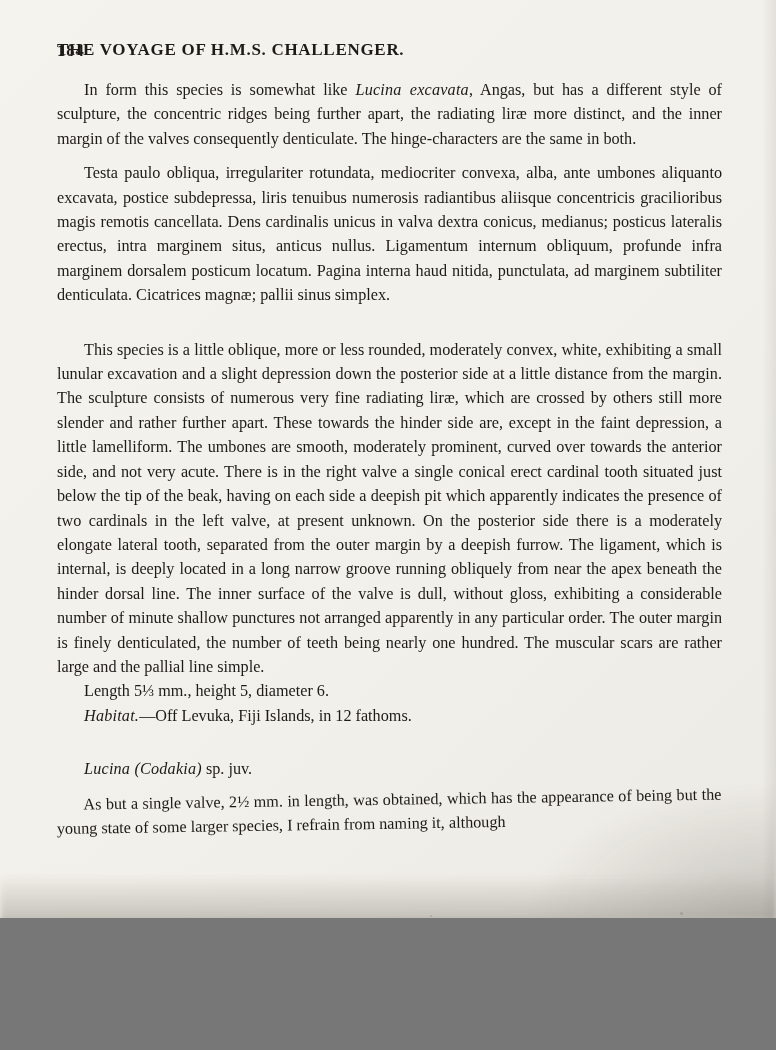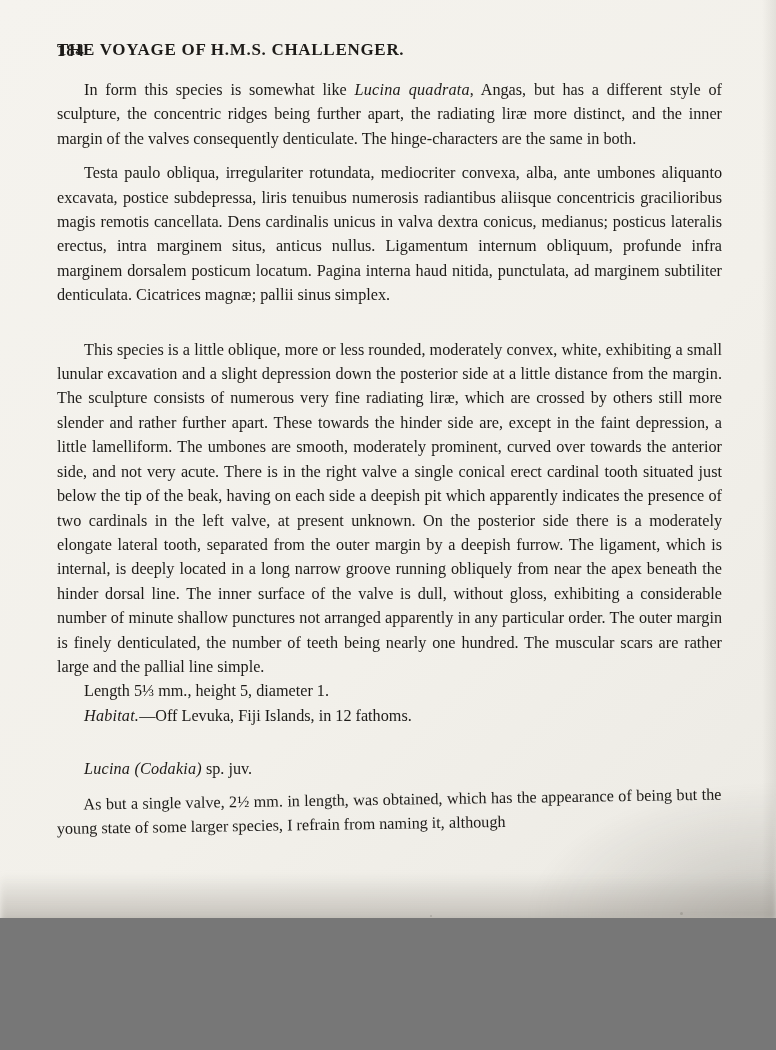--- a/index.html
+++ b/index.html
@@ -79,28 +79,28 @@
 
 <div class="page">
   <div class="inner">
 
     <header class="running-head">
       <span class="page-num">184</span>
       <span class="running-title">THE VOYAGE OF H.M.S. CHALLENGER.</span>
     </header>
 
     <main>
-      <p class="para">In form this species is somewhat like <i>Lucina quadrata</i>, Angas, but has a different style of sculpture, the concentric ridges being further apart, the radiating liræ more distinct, and the inner margin of the valves consequently denticulate. The hinge-characters are the same in both.</p>
+      <p class="para">In form this species is somewhat like <i>Lucina excavata</i>, Angas, but has a different style of sculpture, the concentric ridges being further apart, the radiating liræ more distinct, and the inner margin of the valves consequently denticulate. The hinge-characters are the same in both.</p>
 
 
       <p class="para m-latin">Testa paulo obliqua, irregulariter rotundata, mediocriter convexa, alba, ante umbones aliquanto excavata, postice subdepressa, liris tenuibus numerosis radiantibus aliisque concentricis gracilioribus magis remotis cancellata. Dens cardinalis unicus in valva dextra conicus, medianus; posticus lateralis erectus, intra marginem situs, anticus nullus. Ligamentum internum obliquum, profunde infra marginem dorsalem posticum locatum. Pagina interna haud nitida, punctulata, ad marginem subtiliter denticulata. Cicatrices magnæ; pallii sinus simplex.</p>
 
       <p class="para m-english">This species is a little oblique, more or less rounded, moderately convex, white, exhibiting a small lunular excavation and a slight depression down the posterior side at a little distance from the margin. The sculpture consists of numerous very fine radiating liræ, which are crossed by others still more slender and rather further apart. These towards the hinder side are, except in the faint depression, a little lamelliform. The umbones are smooth, moderately prominent, curved over towards the anterior side, and not very acute. There is in the right valve a single conical erect cardinal tooth situated just below the tip of the beak, having on each side a deepish pit which apparently indicates the presence of two cardinals in the left valve, at present unknown. On the posterior side there is a moderately elongate lateral tooth, separated from the outer margin by a deepish furrow. The ligament, which is internal, is deeply located in a long narrow groove running obliquely from near the apex beneath the hinder dorsal line. The inner surface of the valve is dull, without gloss, exhibiting a considerable number of minute shallow punctures not arranged apparently in any particular order. The outer margin is finely denticulated, the number of teeth being nearly one hundred. The muscular scars are rather large and the pallial line simple.</p>
 
-      <p class="para">Length 5⅓ mm., height 5, diameter 1.</p>
+      <p class="para">Length 5⅓ mm., height 5, diameter 6.</p>
       <p class="para"><i>Habitat.</i>—Off Levuka, Fiji Islands, in 12 fathoms.</p>
 
       <p class="para m-juv"><i>Lucina (Codakia)</i> sp. juv.</p>
 
 
       <p class="para m-close">As but a single valve, 2½ mm. in length, was obtained, which has the appearance of being but the young state of some larger species, I refrain from naming it, although</p>
     </main>
   </div>
 
   <div class="scan-speck-a"></div>

